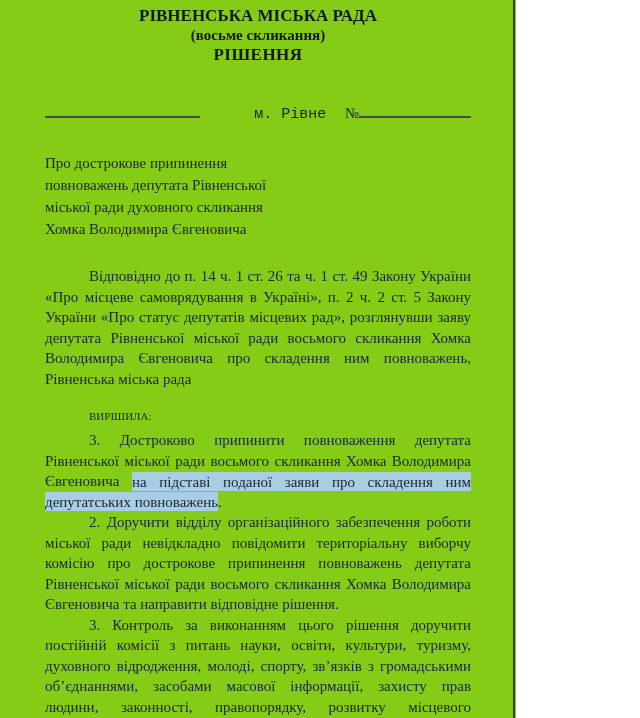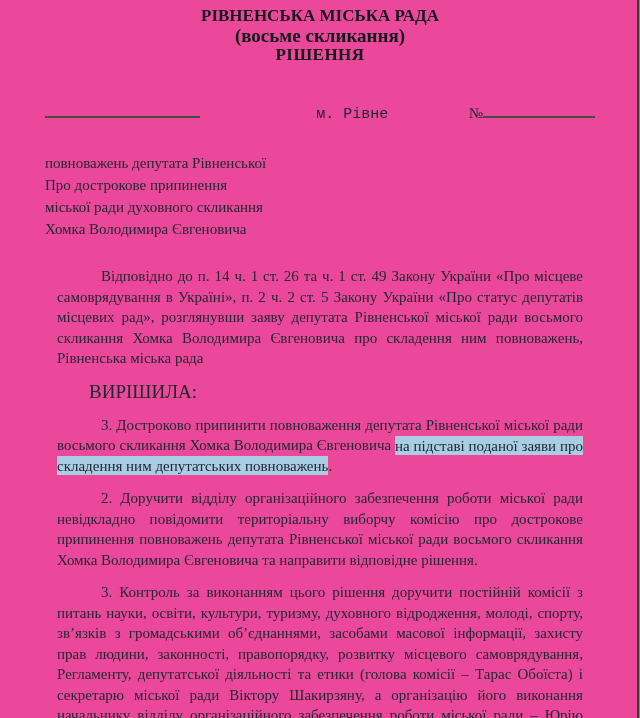--- a/index.html
+++ b/index.html
@@ -2,23 +2,23 @@
 <html lang="uk"><head>
 <meta charset="utf-8">
 <style>
   html, body {
     margin: 0;
     padding: 0;
     background: #ffffff;
   }
   .page {
     position: relative;
-    width: 640px;
+    width: 516px;
     height: 718px;
-    background: #ec4899;
+    background: #84cc16;
     overflow: hidden;
     font-family: "Liberation Serif", "DejaVu Serif", serif;
     color: #202737;
     box-sizing: border-box;
   }
   .right-edge {
     position: absolute;
     top: 0;
     right: 1px;
     width: 2px;
@@ -29,21 +29,21 @@
     padding: 0 45px;
     box-sizing: border-box;
   }
   .header {
     margin-top: 6px;
     text-align: center;
     font-weight: bold;
     color: #14181f;
   }
   .h-org  { font-size: 17px; line-height: 20px; }
-  .h-conv { font-size: 19px; line-height: 19px; }
+  .h-conv { font-size: 15px; line-height: 19px; }
   .h-type { font-size: 17px; line-height: 20px; letter-spacing: 0.5px; }
 
   .meta-row {
     margin-top: 38px;
     display: flex;
     justify-content: space-between;
     align-items: baseline;
     font-size: 15px;
     height: 20px;
   }
@@ -57,32 +57,32 @@
   .num-blank { width: 112px; }
   .city { margin-left: 36px; font-family: Liberation Mono, monospace; }
 
   .subject {
     margin-top: 29px;
     font-size: 15px;
     line-height: 22px;
   }
 
   .body-p {
-    margin: 12px;
+    margin: 0;
     font-size: 15px;
     line-height: 20.5px;
     text-align: justify;
     text-indent: 44px;
     hyphens: none;
   }
   .preamble { margin-top: 26px; }
 
   .resolved {
-    margin: 6px 0 8px 0;
-    font-size: 19px;
+    margin: 21px 0 8px 0;
+    font-size: 11px;
     text-indent: 44px;
   }
 
   .hl {
     background: #a9cde3;
     color: #202737;
     padding: 1.5px 0;
   }
 </style>
 </head>
@@ -99,22 +99,22 @@
       <div class="h-type">РІШЕННЯ</div>
     </div>
 
     <div class="meta-row">
       <span class="blank-line date-blank"></span>
       <span class="city">м. Рівне</span>
       <span class="num-wrap"><span>№</span><span class="blank-line num-blank"></span></span>
     </div>
 
     <div class="subject">
+      <div>Про дострокове припинення</div>
       <div>повноважень депутата Рівненської</div>
-      <div>Про дострокове припинення</div>
       <div>міської ради духовного скликання</div>
       <div>Хомка Володимира Євгеновича</div>
     </div>
 
     <p class="body-p preamble">Відповідно до п. 14 ч. 1 ст. 26 та ч. 1 ст. 49 Закону України «Про місцеве самоврядування в Україні», п. 2 ч. 2 ст. 5 Закону України «Про статус депутатів місцевих рад», розглянувши заяву депутата Рівненської міської ради восьмого скликання Хомка Володимира Євгеновича про складення ним повноважень, Рівненська міська рада</p>
 
     <p class="resolved">ВИРІШИЛА:</p>
 
     <p class="body-p"><span>3. Достроково припинити повноваження депутата Рівненської міської ради восьмого скликання Хомка Володимира Євгеновича </span><mark class="hl">на підставі поданої заяви про складення ним депутатських повноважень</mark><span>.</span></p>
 

